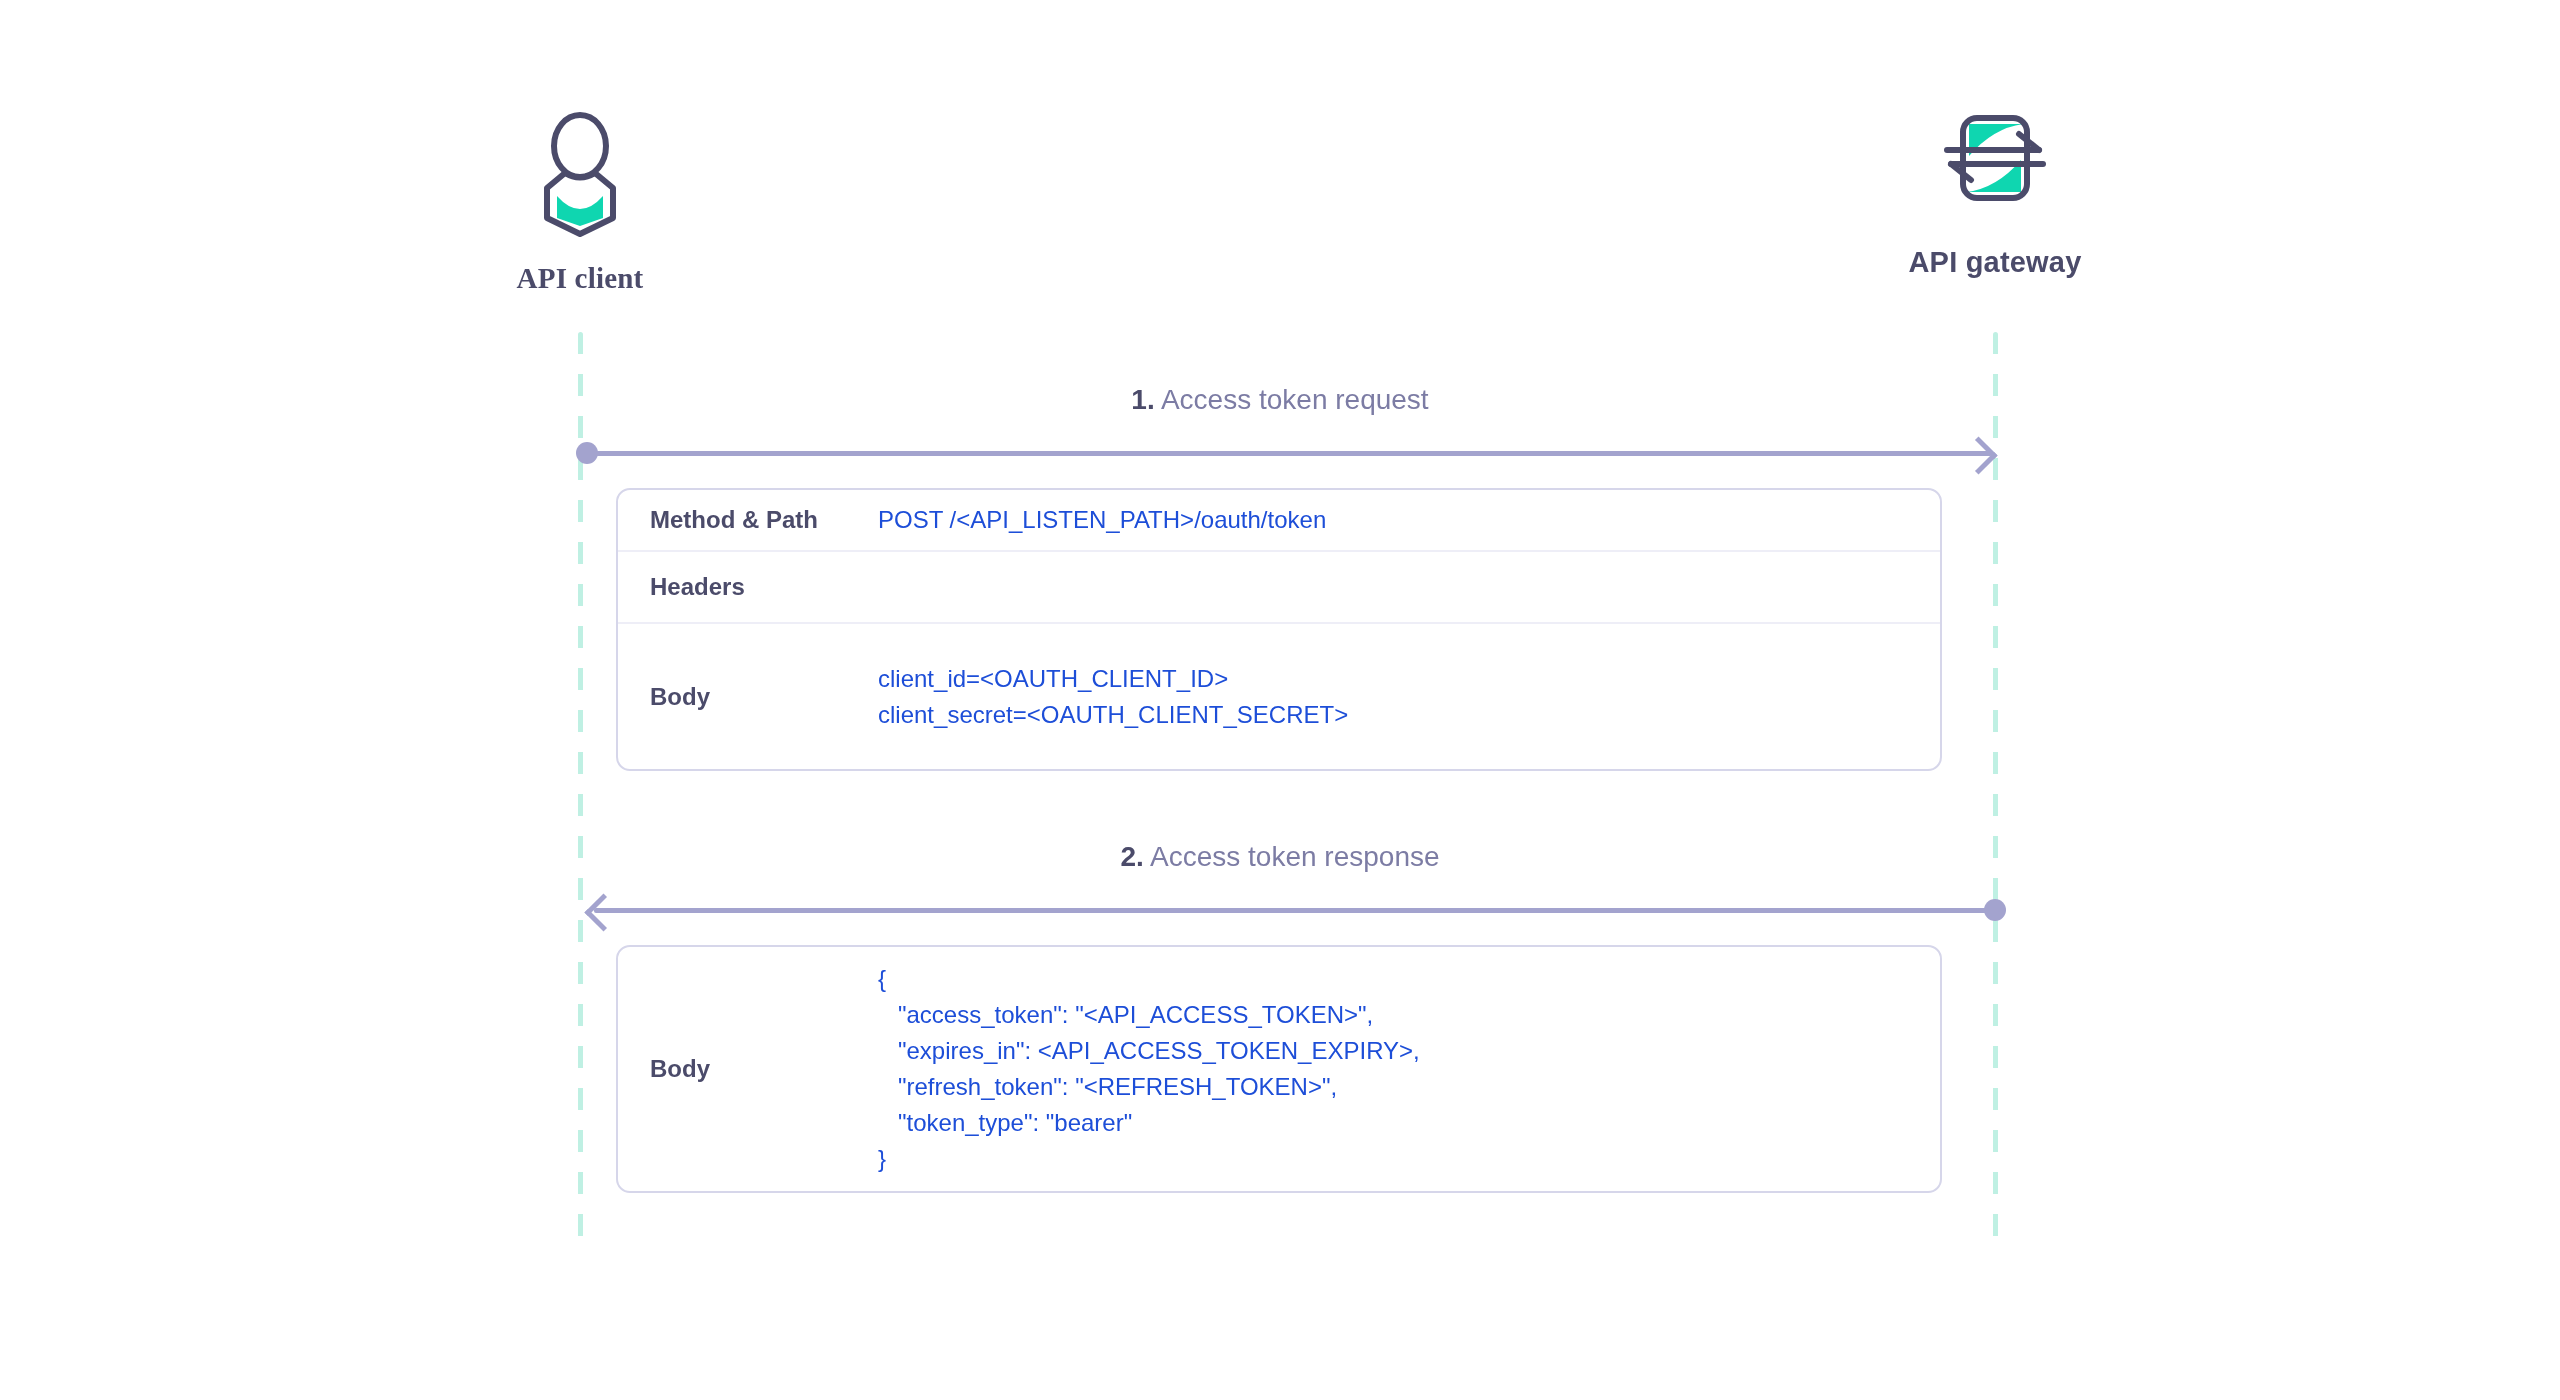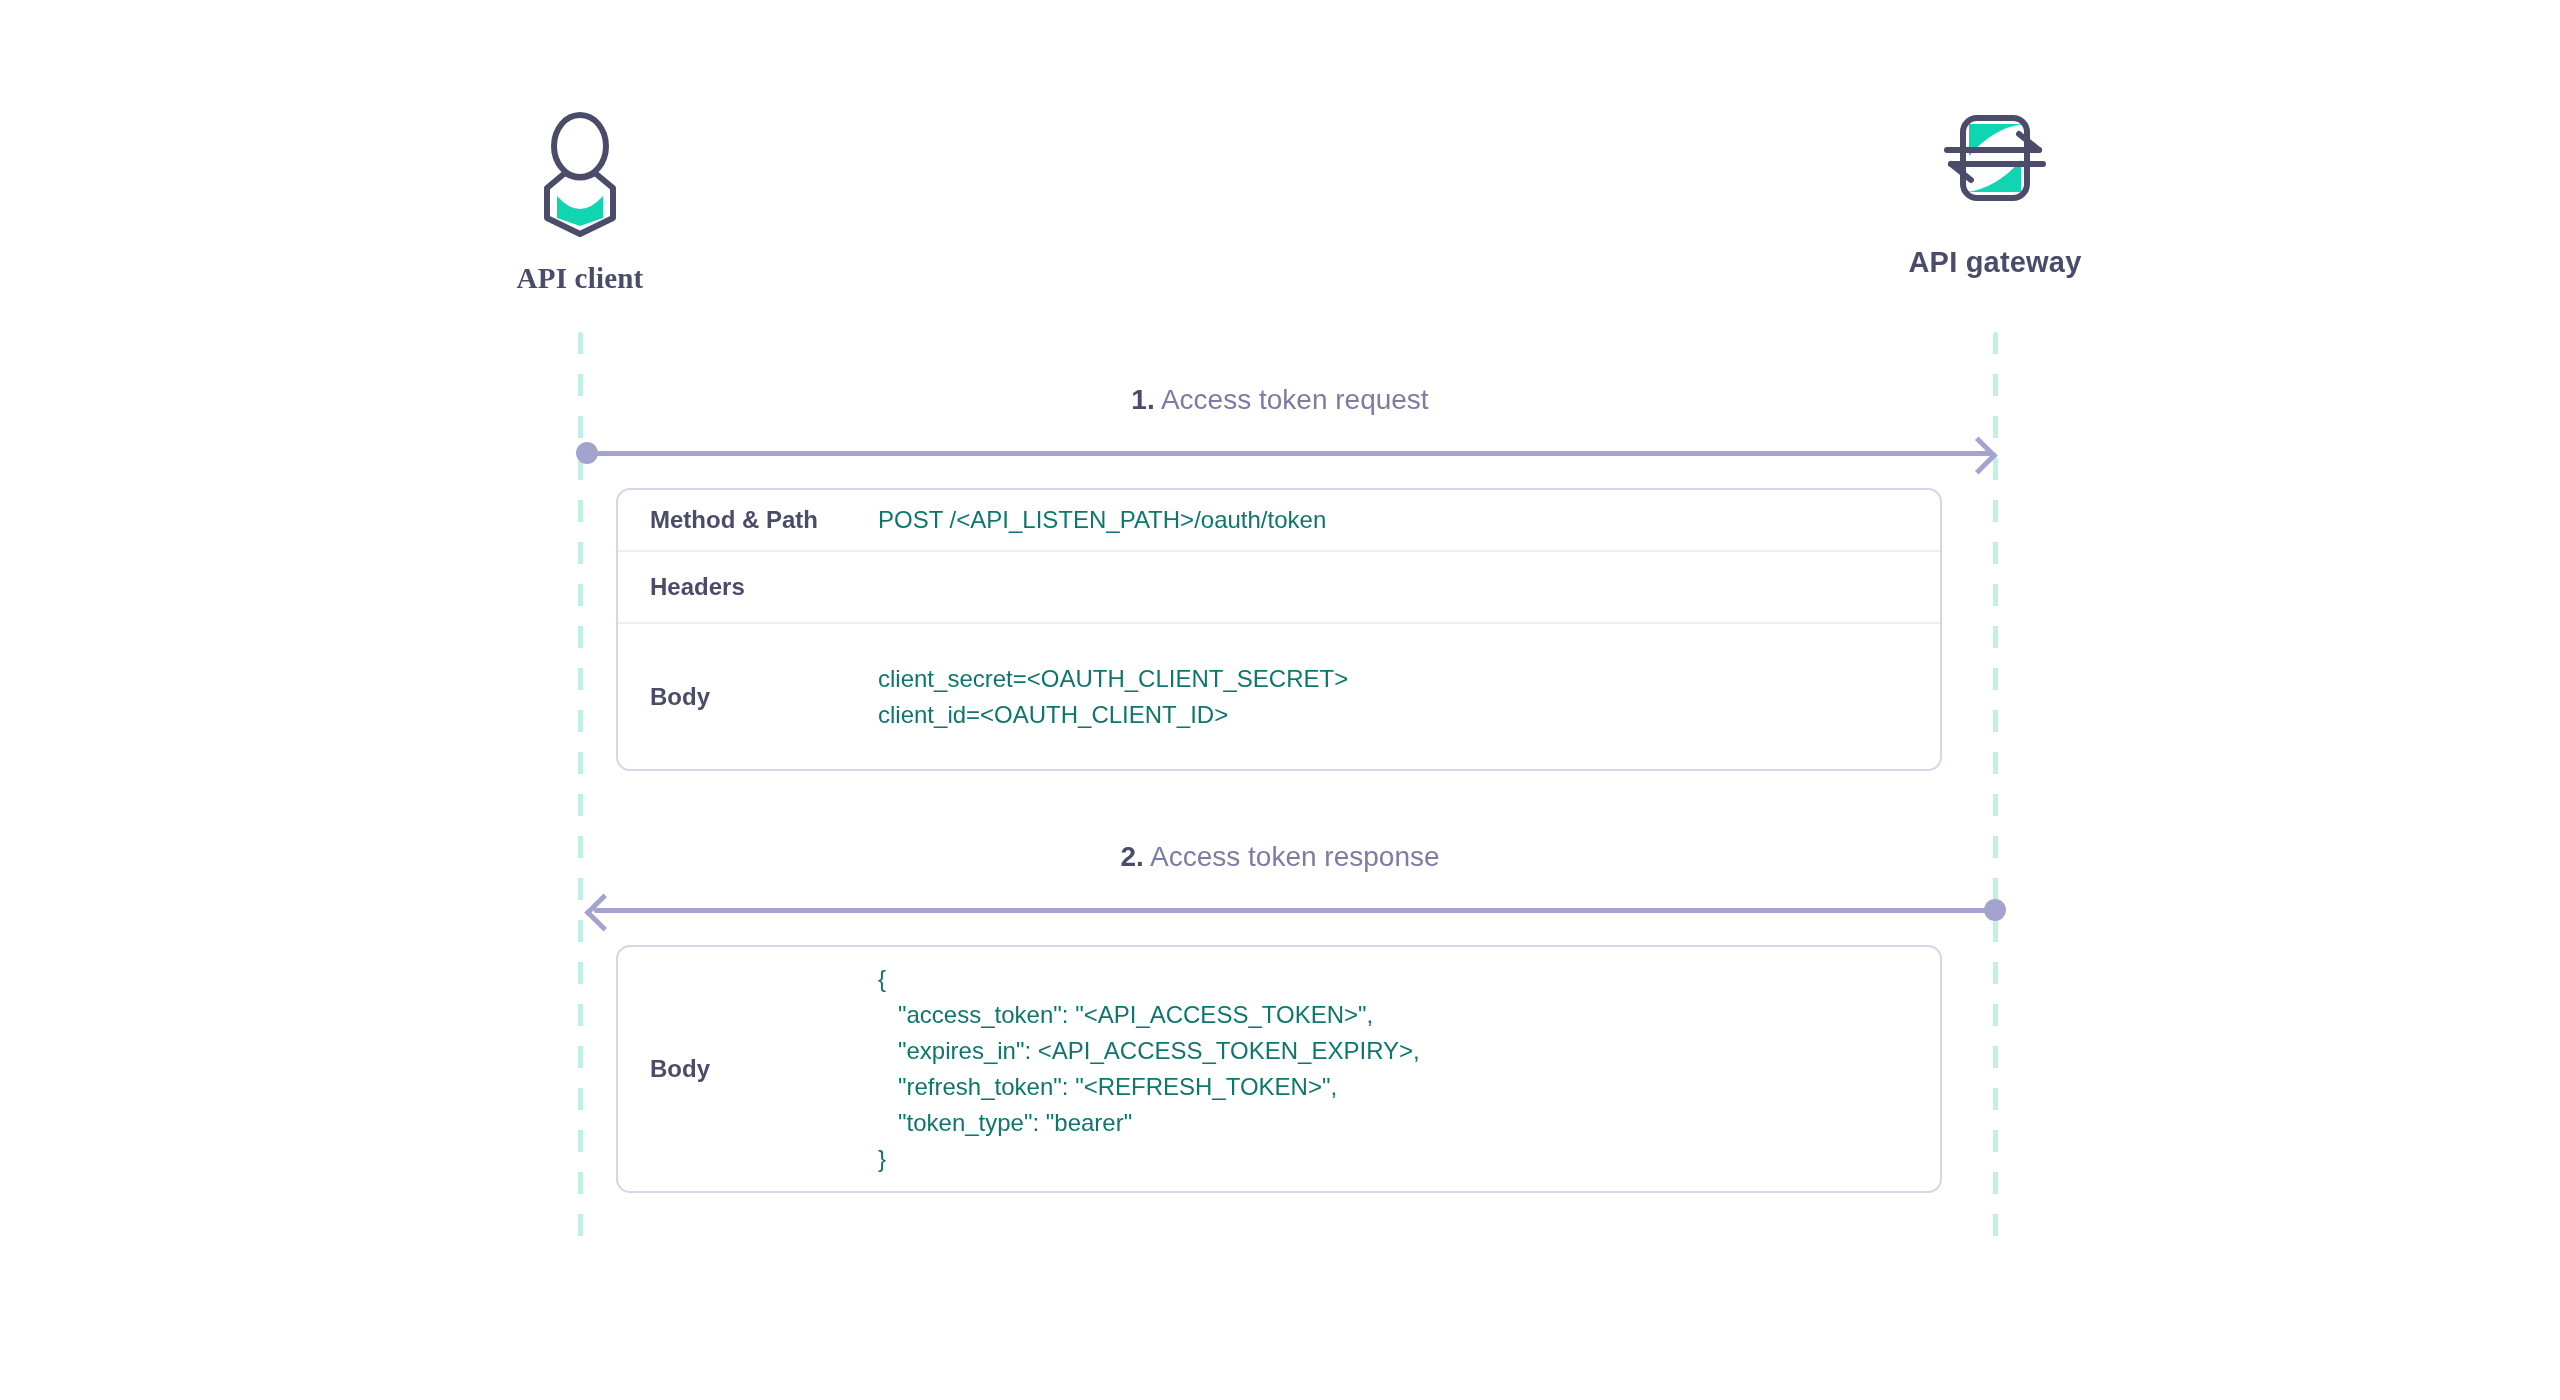--- a/index.html
+++ b/index.html
@@ -133,21 +133,21 @@
     padding-left: 32px;
     box-sizing: border-box;
     font-size: 24px;
     font-weight: bold;
     color: #4b4b6a;
   }
   .detail-val {
     flex: 1 1 auto;
     padding-right: 30px;
     font-size: 24px;
-    color: #0f766e;
+    color: #1d4ed8;
     line-height: 36px;
   }
   .detail-val .vline {
     display: block;
     white-space: pre;
   }
 </style>
 </head>
 <body>
 
@@ -210,22 +210,22 @@
       </div>
     </div>
 
     <div class="detail-row" style="height:72px;">
       <div class="detail-key">Headers</div>
     </div>
 
     <div class="detail-row" style="height:147px;">
       <div class="detail-key">Body</div>
       <div class="detail-val">
+        <span class="vline">client_id=&lt;OAUTH_CLIENT_ID&gt;</span>
         <span class="vline">client_secret=&lt;OAUTH_CLIENT_SECRET&gt;</span>
-        <span class="vline">client_id=&lt;OAUTH_CLIENT_ID&gt;</span>
       </div>
     </div>
   </div>
 
   <div class="message-title" style="left:530px; top:841px;">
     <span class="num">2.</span>
     <span>Access token response</span>
   </div>
 
   <div class="arrow-row" style="left:576px; top:893px; width:1430px;">

